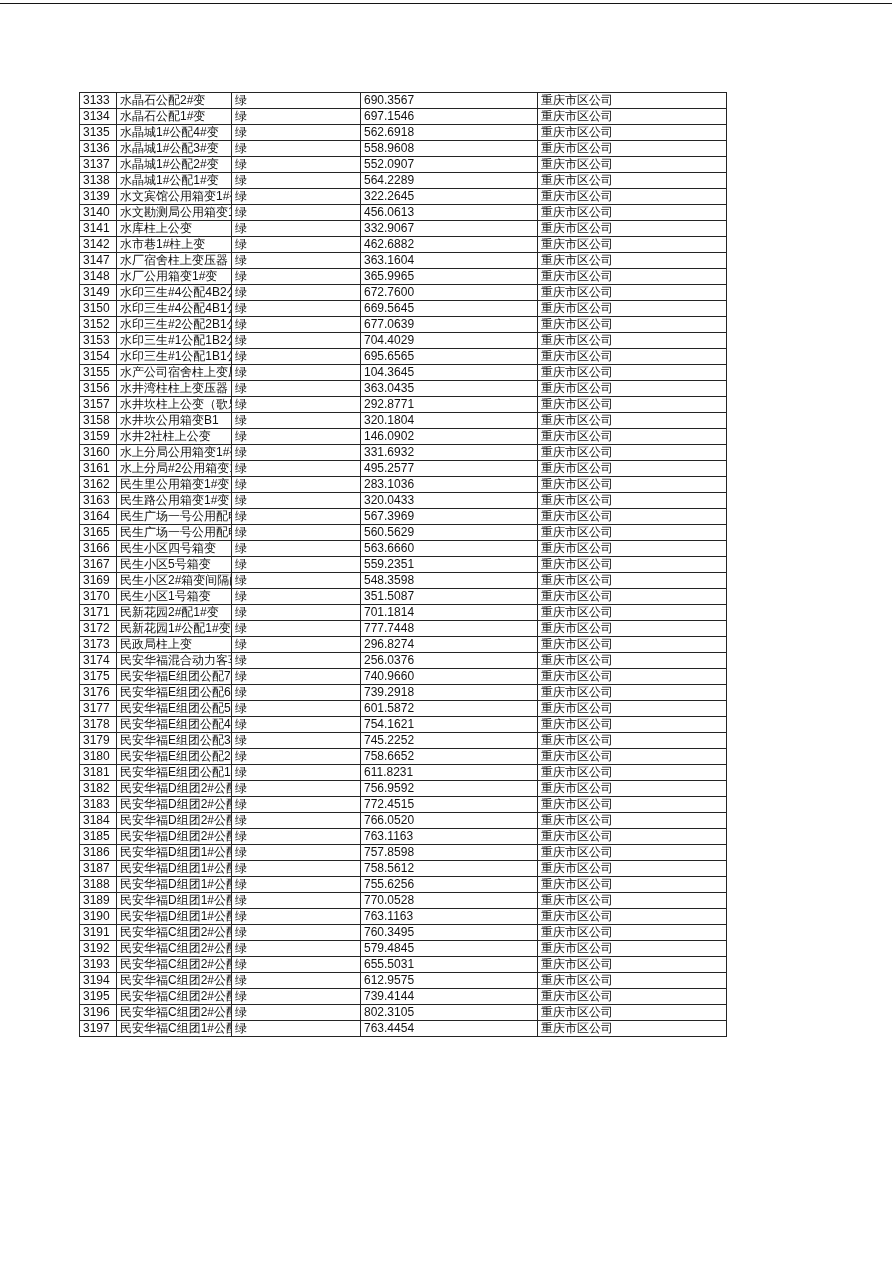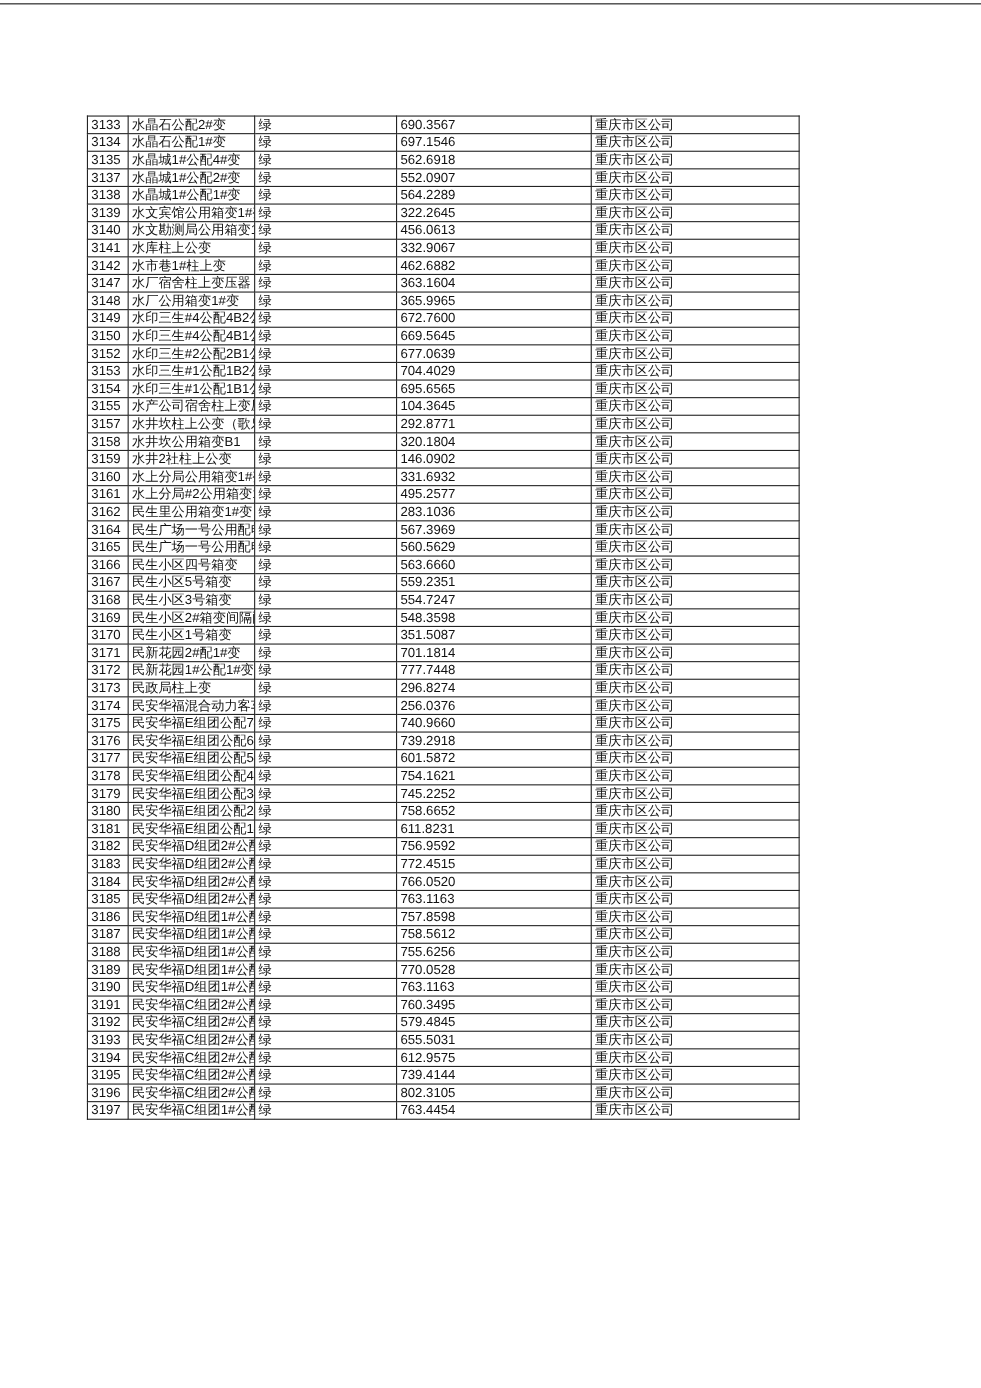--- a/index.html
+++ b/index.html
@@ -8,21 +8,21 @@
     background:#ffffff;
     position:relative;
     font-family:"Liberation Sans",sans-serif;
     overflow:hidden;
   }
   .top-rule{
     position:absolute;left:0;top:3px;width:892px;height:1px;
     background:#141414;
   }
   .table-wrap{
-    position:absolute;left:79px;top:105px;
+    position:absolute;left:79px;top:92px;
   }
   table.data-table{
     border-collapse:collapse;
     table-layout:fixed;
     width:647px;
     border:1px solid #1c1c1c;
   }
   table.data-table td{
     border:1px solid #242424;
     height:15px;
@@ -70,20 +70,27 @@
           <td class="col-company">重庆市区公司</td>
         </tr>
         <tr>
           <td class="col-id">3135</td>
           <td class="col-name">水晶城1#公配4#变</td>
           <td class="col-status">绿</td>
           <td class="col-value">562.6918</td>
           <td class="col-company">重庆市区公司</td>
         </tr>
         <tr>
+          <td class="col-id">3136</td>
+          <td class="col-name">水晶城1#公配3#变</td>
+          <td class="col-status">绿</td>
+          <td class="col-value">558.9608</td>
+          <td class="col-company">重庆市区公司</td>
+        </tr>
+        <tr>
           <td class="col-id">3137</td>
           <td class="col-name">水晶城1#公配2#变</td>
           <td class="col-status">绿</td>
           <td class="col-value">552.0907</td>
           <td class="col-company">重庆市区公司</td>
         </tr>
         <tr>
           <td class="col-id">3138</td>
           <td class="col-name">水晶城1#公配1#变</td>
           <td class="col-status">绿</td>
@@ -168,20 +175,27 @@
           <td class="col-company">重庆市区公司</td>
         </tr>
         <tr>
           <td class="col-id">3155</td>
           <td class="col-name">水产公司宿舍柱上变压器</td>
           <td class="col-status">绿</td>
           <td class="col-value">104.3645</td>
           <td class="col-company">重庆市区公司</td>
         </tr>
         <tr>
+          <td class="col-id">3156</td>
+          <td class="col-name">水井湾柱柱上变压器</td>
+          <td class="col-status">绿</td>
+          <td class="col-value">363.0435</td>
+          <td class="col-company">重庆市区公司</td>
+        </tr>
+        <tr>
           <td class="col-id">3157</td>
           <td class="col-name">水井坎柱上公变（歌乐山</td>
           <td class="col-status">绿</td>
           <td class="col-value">292.8771</td>
           <td class="col-company">重庆市区公司</td>
         </tr>
         <tr>
           <td class="col-id">3158</td>
           <td class="col-name">水井坎公用箱变B1</td>
           <td class="col-status">绿</td>
@@ -210,20 +224,27 @@
           <td class="col-company">重庆市区公司</td>
         </tr>
         <tr>
           <td class="col-id">3162</td>
           <td class="col-name">民生里公用箱变1#变</td>
           <td class="col-status">绿</td>
           <td class="col-value">283.1036</td>
           <td class="col-company">重庆市区公司</td>
         </tr>
         <tr>
+          <td class="col-id">3163</td>
+          <td class="col-name">民生路公用箱变1#变</td>
+          <td class="col-status">绿</td>
+          <td class="col-value">320.0433</td>
+          <td class="col-company">重庆市区公司</td>
+        </tr>
+        <tr>
           <td class="col-id">3164</td>
           <td class="col-name">民生广场一号公用配电房二</td>
           <td class="col-status">绿</td>
           <td class="col-value">567.3969</td>
           <td class="col-company">重庆市区公司</td>
         </tr>
         <tr>
           <td class="col-id">3165</td>
           <td class="col-name">民生广场一号公用配电房一</td>
           <td class="col-status">绿</td>
@@ -235,27 +256,20 @@
           <td class="col-name">民生小区四号箱变</td>
           <td class="col-status">绿</td>
           <td class="col-value">563.6660</td>
           <td class="col-company">重庆市区公司</td>
         </tr>
         <tr>
           <td class="col-id">3167</td>
           <td class="col-name">民生小区5号箱变</td>
           <td class="col-status">绿</td>
           <td class="col-value">559.2351</td>
-          <td class="col-company">重庆市区公司</td>
-        </tr>
-        <tr>
-          <td class="col-id">3168</td>
-          <td class="col-name">民生小区3号箱变</td>
-          <td class="col-status">绿</td>
-          <td class="col-value">554.7247</td>
           <td class="col-company">重庆市区公司</td>
         </tr>
         <tr>
           <td class="col-id">3169</td>
           <td class="col-name">民生小区2#箱变间隔配电房</td>
           <td class="col-status">绿</td>
           <td class="col-value">548.3598</td>
           <td class="col-company">重庆市区公司</td>
         </tr>
         <tr>

